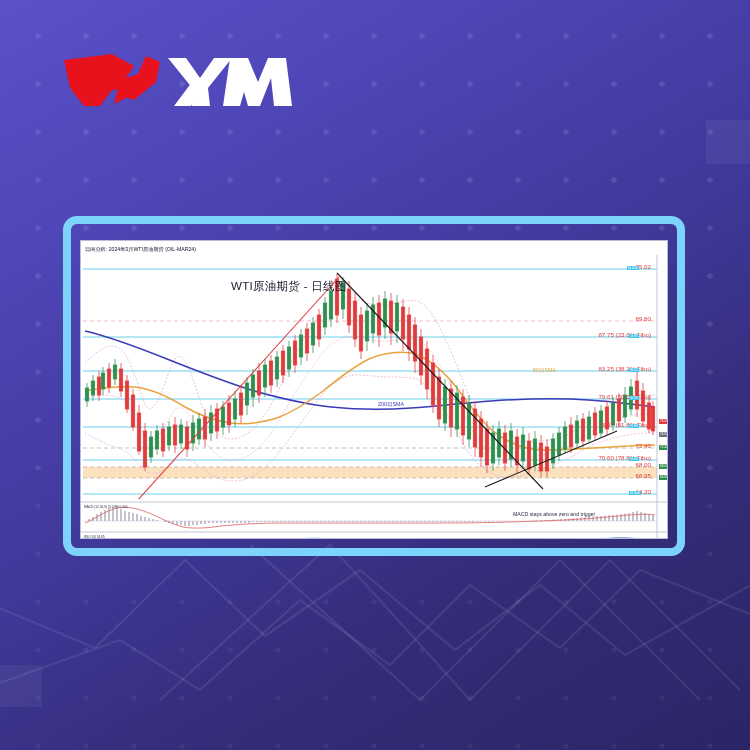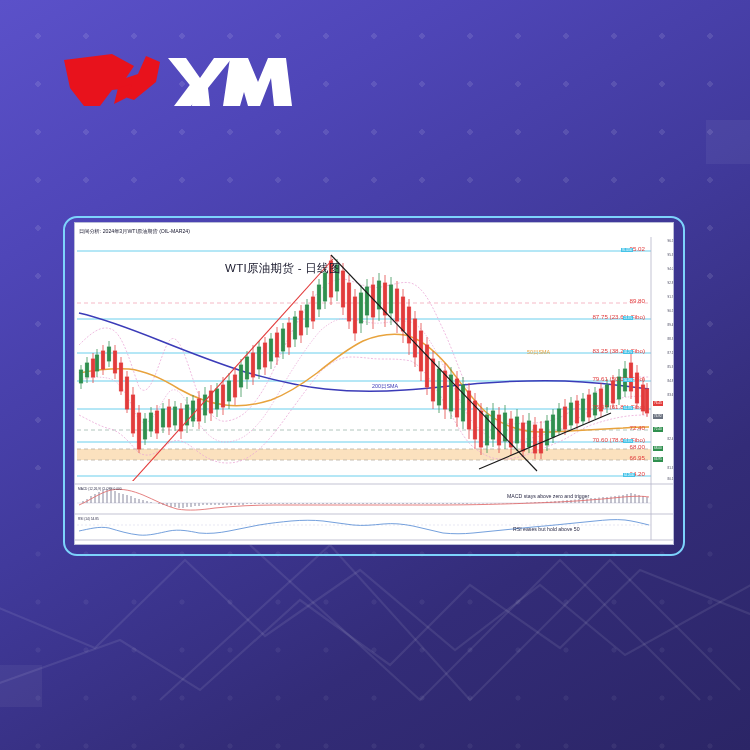--- a/index.html
+++ b/index.html
@@ -26,23 +26,23 @@
   }
   #bg-zigzag{position:absolute;inset:0;}
   #bg-squares{position:absolute;inset:0;}
 
   
   #logo{position:absolute;left:60px;top:48px;width:240px;height:66px;}
 
   
   #card{
     position:absolute;left:63px;top:216px;width:622px;height:340px;
-    border:2px solid #7dd3fc;border-radius:14px;
+    border:8px solid #7dd3fc;border-radius:14px;
     background:transparent;box-sizing:border-box;
-    padding:4px 9px 9px 9px;
+    padding:16px 9px 9px 9px;
   }
   #chart-shell{
     position:relative;width:100%;height:100%;
     background:#ffffff;border:1px solid #b9bcd8;box-sizing:border-box;
     overflow:hidden;
   }
   #chart-titlebar{
     height:12px;line-height:12px;
     font-size:5.2px;color:#14142b;
     padding:2px 0 0 4px;white-space:nowrap;

